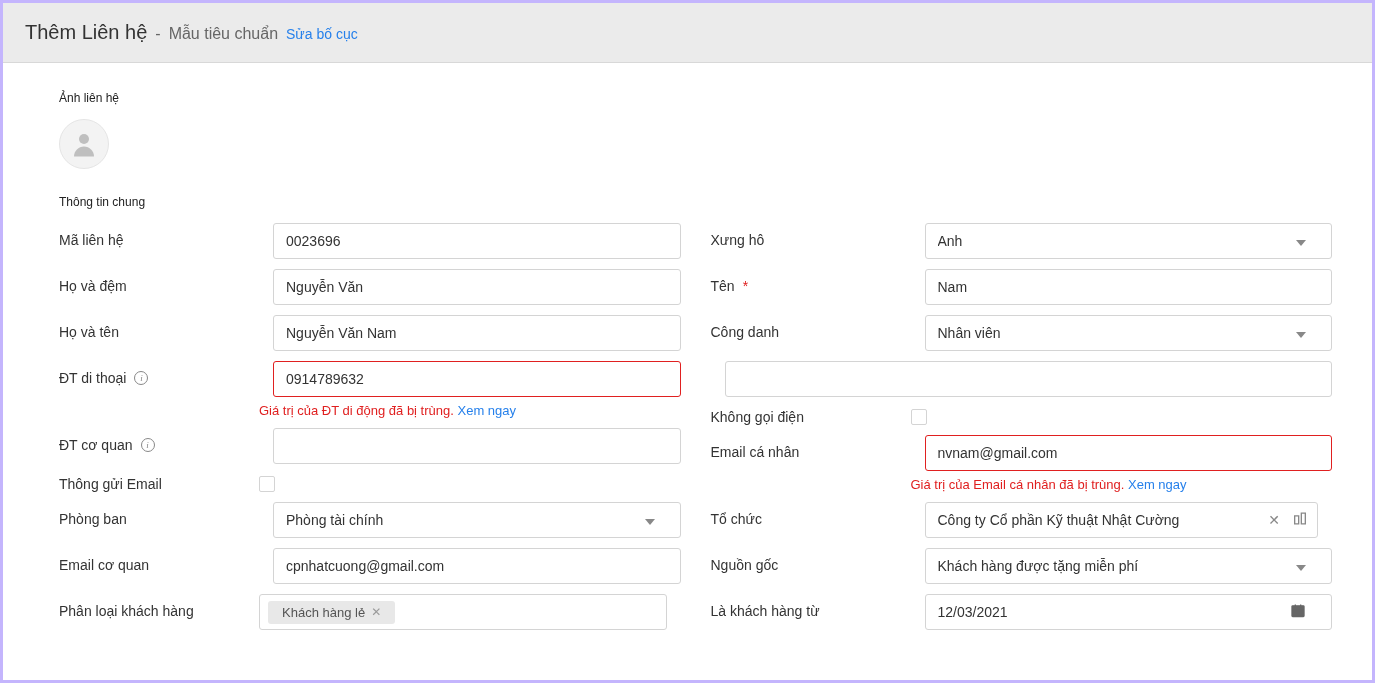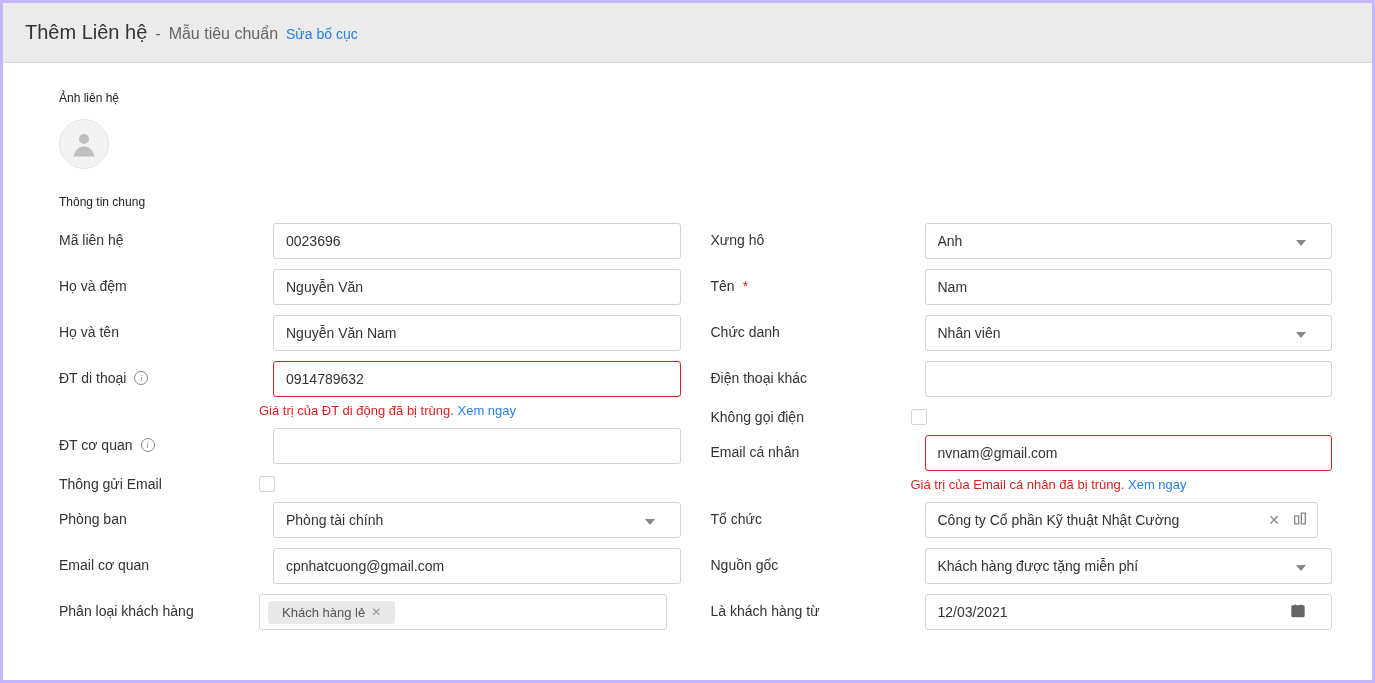--- a/index.html
+++ b/index.html
@@ -160,33 +160,32 @@
 
         <div class="form-row">
           <div class="form-label">
             <span>Tên</span> 
               <span class="req">*</span>
           </div>
           <div class="form-field"><input class="input" value="Nam" style=""></div>
         </div>
 
         <div class="form-row">
-          <div class="form-label">Chức danh</div>
+          <div class="form-label">Công danh</div>
           <div class="form-field">
             <div class="select-wrap">
               <input class="input" value="Nhân viên" style="">
               <span class="chevron"><svg viewBox="0 0 10 6">
                     <path d="M0 0l5 6 5-6z"></path>
                   </svg></span>
             </div>
           </div>
         </div>
 
         <div class="form-row">
-          <div class="form-label">Điện thoại khác</div>
           <div class="form-field"><input class="input" value="" style=""></div>
         </div>
 
         <div class="form-row checkbox-row">
           <div class="form-label">Không gọi điện</div>
           <div class="form-field">
               <div class="checkbox"></div>
             </div>
         </div>
 

